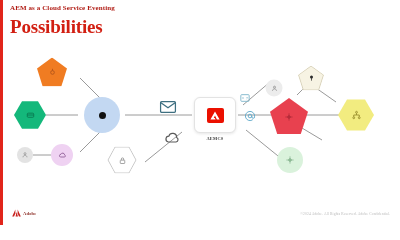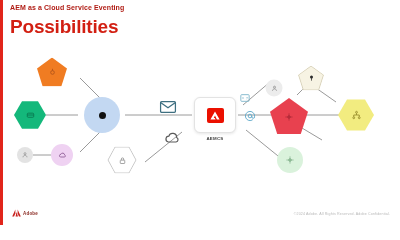--- a/index.html
+++ b/index.html
@@ -2,21 +2,21 @@
 <html><head>
 <meta charset="utf-8">
 <style>
   html,body{margin:0;padding:0;}
   body{
     width:400px;height:225px;overflow:hidden;
     background:#ffffff;
     font-family:"Liberation Sans", sans-serif;
     position:relative;
   }
-  .slide{position:absolute;inset:0;background:#fff;}
+  .slide{position:absolute;inset:0;background:#fff;font-family:Liberation Serif, serif;}
 
   
   .accent-bar{
     position:absolute;left:0;top:0;width:3px;height:225px;
     background:#E1251B;
   }
 
   .eyebrow{
     position:absolute;left:10px;top:4px;
     font-size:7px;font-weight:bold;color:#B01B13;

